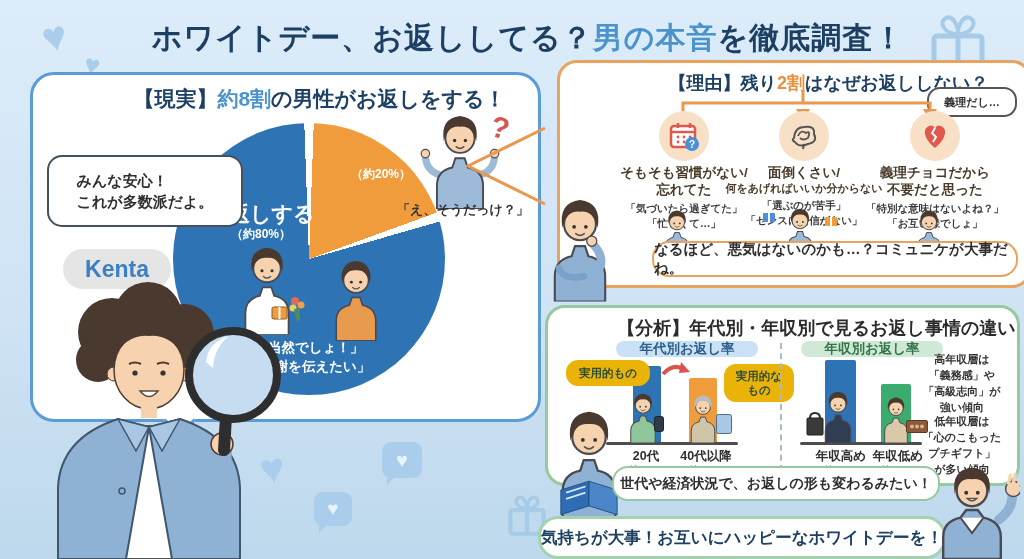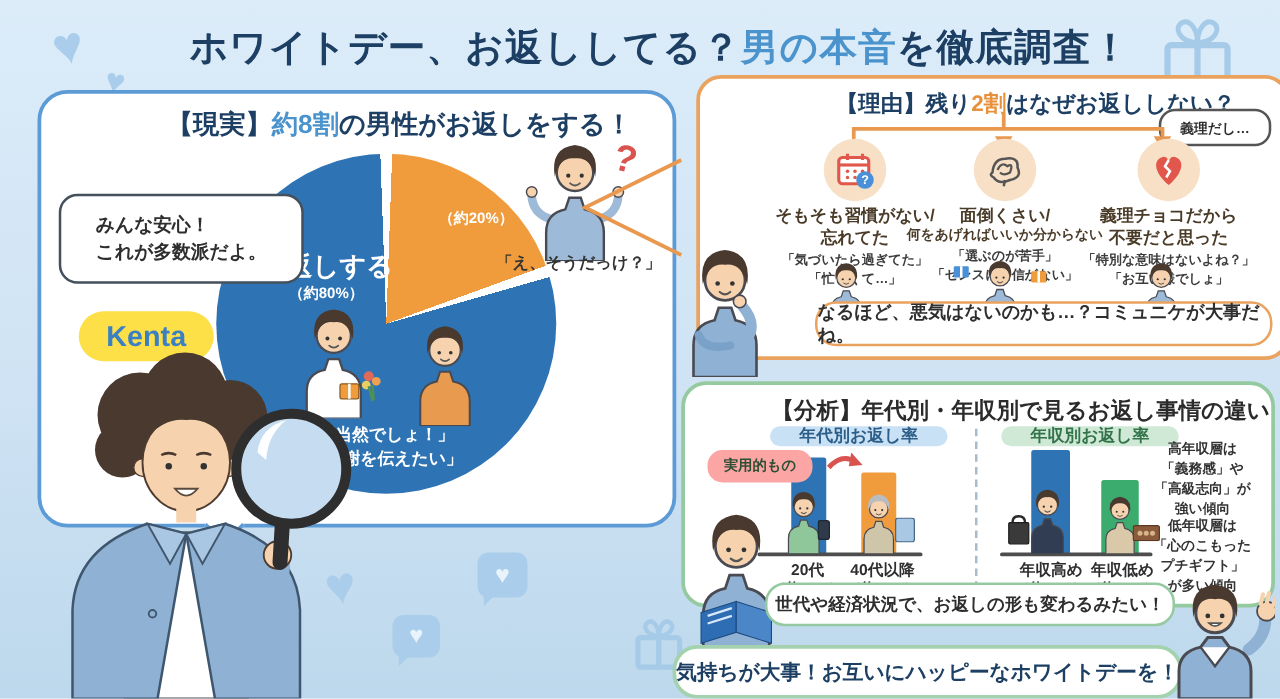--- a/index.html
+++ b/index.html
@@ -33,21 +33,21 @@
   
   .bubble{background:#fff;border-radius:15px;font-weight:800;color:#2e2e2e;display:flex;align-items:center;justify-content:center;}
   #bub-anshin{left:14px;top:80px;width:180px;height:64px;border:2.5px solid #44505c;font-size:15px;line-height:1.4;padding:2px 6px;}
   #bub-naruhodo{left:92px;top:178px;width:362px;height:32px;border:2.5px solid #eaa35f;font-size:14.5px;border-radius:17px;z-index:4;}
   #bub-sedai{left:612px;top:466px;width:324px;height:31px;border:2.5px solid #95c9a0;font-size:14px;border-radius:16px;z-index:6;}
   #footer-banner{left:538px;top:516px;width:402px;height:37px;border:3px solid #a4d2ae;font-size:16.5px;color:#1c3f63;border-radius:20px;z-index:6;}
   #thought-giri{right:12px;top:24px;width:86px;height:26px;border:2px solid #555;border-radius:13px;font-size:11px;font-weight:700;}
   .tdot{position:absolute;background:#fff;border:2px solid #555;border-radius:50%;}
 
   
-  #kenta-pill{left:30px;top:174px;width:108px;height:40px;background:#fde047;border-radius:20px;
+  #kenta-pill{left:30px;top:174px;width:108px;height:40px;background:#e5e5e5;border-radius:20px;
               display:flex;align-items:center;justify-content:center;color:#3b7fc4;font-size:23px;font-weight:800;}
 
   
   #pie{left:140px;top:48px;width:272px;height:272px;border-radius:50%;}
   .pie-lab{position:absolute;color:#fff;font-weight:800;text-align:center;line-height:1.25;}
   #pie-lab-return{left:18px;top:78px;width:140px;font-size:21px;}
   #pie-lab-no{left:152px;top:44px;width:112px;font-size:21px;}
   .pie-sub{font-size:12px;font-weight:700;}
   #pie-quote{left:0;bottom:18px;width:100%;color:#fff;font-size:13.5px;font-weight:800;line-height:1.45;}
   #shrug-q{left:458px;top:36px;color:#d9534f;font-size:30px;font-weight:900;transform:rotate(14deg);}
@@ -62,21 +62,21 @@
   .rquotes{font-size:10.5px;font-weight:700;color:#3c3c3c;line-height:1.4;margin-top:3px;}
 
   
   .pill{position:absolute;top:33px;width:142px;height:16px;border-radius:12px;display:flex;align-items:center;justify-content:center;font-size:13.5px;font-weight:800;}
   #pill-age{left:68px;background:#c9e1f5;color:#2c5e88;}
   #pill-income{left:253px;background:#cfe9d6;color:#34744a;}
   .bar{position:absolute;border-radius:2px 2px 0 0;}
   .baseline{position:absolute;height:3px;background:#4d4d4d;border-radius:2px;}
   .bar-label{position:absolute;top:140px;text-align:center;font-weight:800;color:#2e2e2e;font-size:12.5px;line-height:1.3;}
   .bar-label .pl{font-size:11.5px;}
-  .gbubble{position:absolute;background:#fca5a5;border-radius:12px;color:#2e4e33;font-weight:800;font-size:11.5px;display:flex;align-items:center;justify-content:center;text-align:center;line-height:1.25;}
+  .gbubble{position:absolute;background:#eab308;border-radius:12px;color:#2e4e33;font-weight:800;font-size:11.5px;display:flex;align-items:center;justify-content:center;text-align:center;line-height:1.25;}
   #divider{left:232px;top:35px;height:128px;border-left:2px dashed #a9bac9;}
   .note{position:absolute;left:368px;width:92px;font-size:11px;font-weight:800;color:#333;line-height:1.45;text-align:center;}
 
   
   .psn-wrap{position:absolute;}
   svg{display:block;}
 </style>
 </head>
 <body>
 
@@ -283,20 +283,22 @@
     <div id="pill-income" class="pill">年収別お返し率</div>
 
     <div class="bar" style="left: 85px; width: 28px; bottom: 40px; height: 76.7px; background: rgb(46, 116, 181);"></div>
     <div class="bar" style="left: 141px; width: 28px; bottom: 40px; height: 64.9px; background: rgb(240, 156, 61);"></div>
     <div class="baseline" style="left:58px;top:134px;width:132px"></div>
     <svg class="abs" style="left:112px;top:52px" width="32" height="22" viewBox="0 0 32 22">
       <path d="M3,14 Q14,2 25,10" fill="none" stroke="#d9534f" stroke-width="4"></path>
       <path d="M21,2 L30,12 L19,13 Z" fill="#d9534f"></path>
     </svg>
     <div class="gbubble pre" style="left:18px;top:52px;width:84px;height:26px">実用的もの</div>
+    <div class="gbubble pre" style="left:176px;top:56px;width:70px;height:38px">実用的な
+もの</div>
     <div class="psn-wrap" style="left:74px;top:82px;width:42px;height:53px;--shirt:#8fc79a">
       <svg width="42" height="53" viewBox="0 0 100 130">
           <use href="#psn"></use>
         </svg>
       <svg class="abs" style="left:32px;top:26px" width="10" height="16" viewBox="0 0 10 16">
           <rect x="0.5" y="0.5" width="9" height="15" rx="2" fill="#2f3a4a" stroke="#1e2630"></rect>
         </svg>
     </div>
     <div class="psn-wrap" style="left:134px;top:84px;width:42px;height:51px;--shirt:#cfc5a8;--hair:#b9bdc1">
       <svg width="42" height="51" viewBox="0 0 100 130">

